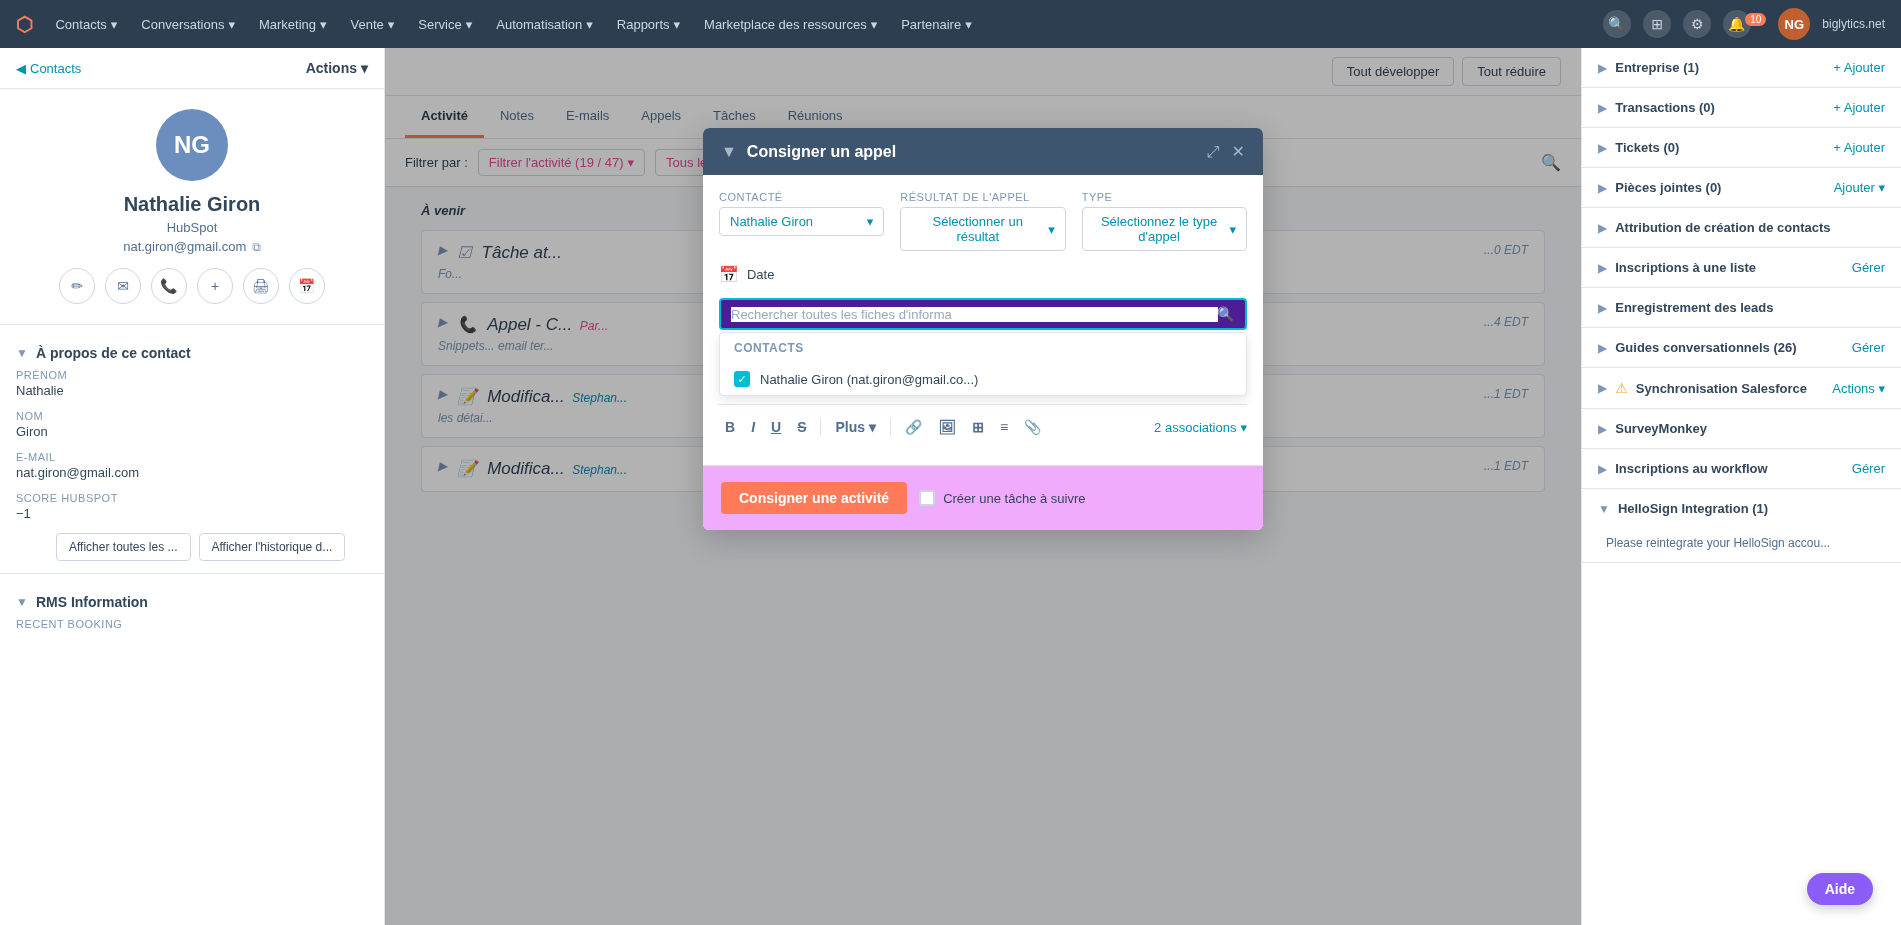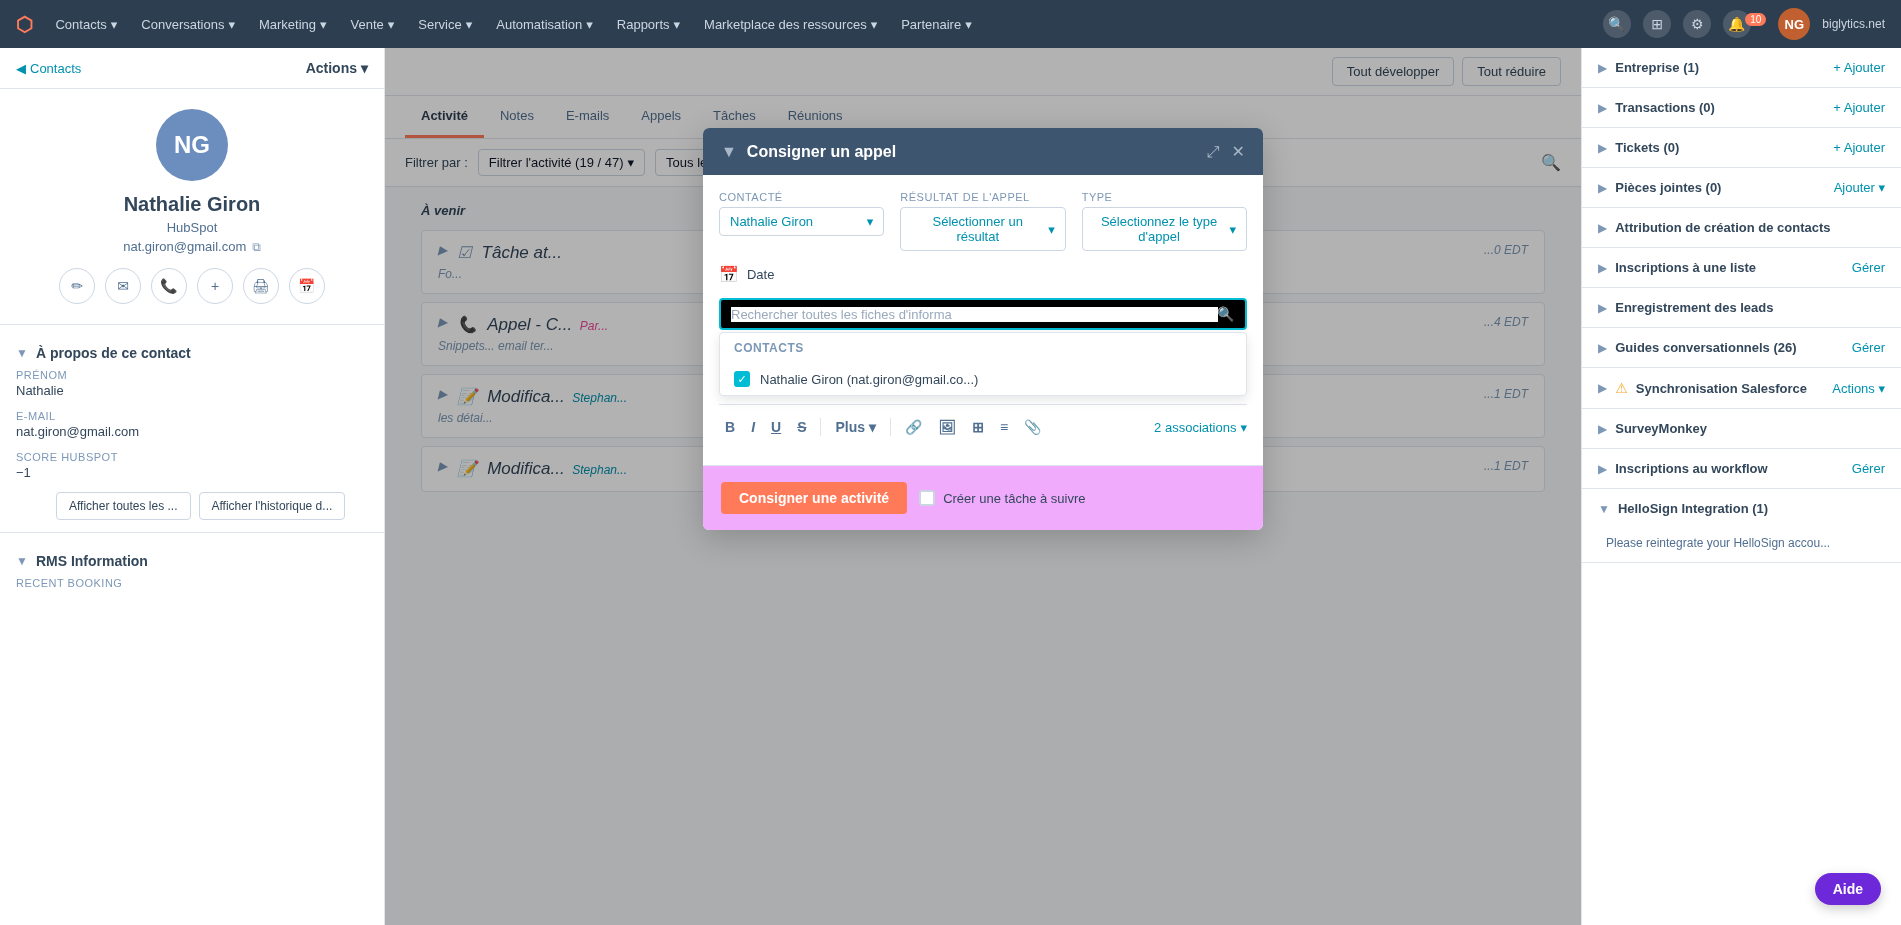--- a/index.html
+++ b/index.html
@@ -71,21 +71,21 @@
     .center-top { background: white; padding: 0 20px; border-bottom: 1px solid #e0e5eb; display: flex; align-items: center; justify-content: space-between; height: 48px; flex-shrink: 0; }
     .expand-btns { display: flex; gap: 8px; }
     .expand-btn { border: 1px solid #cbd6e2; background: white; padding: 6px 14px; border-radius: 4px; font-size: 13px; color: #33475b; cursor: pointer; }
 
     .tabs-bar { background: white; padding: 0 20px; border-bottom: 1px solid #e0e5eb; display: flex; gap: 0; flex-shrink: 0; }
     .tab { padding: 12px 16px; font-size: 13px; color: #516f90; cursor: pointer; border-bottom: 3px solid transparent; }
     .tab.active { color: #2d3e50; font-weight: 600; border-bottom-color: #ff7a59; }
 
     .filter-bar { background: white; padding: 10px 20px; border-bottom: 1px solid #e0e5eb; display: flex; align-items: center; gap: 10px; flex-shrink: 0; }
     .filter-label { font-size: 13px; color: #33475b; }
-    .filter-btn { border: 1px solid #cbd6e2; background: white; padding: 5px 10px; border-radius: 4px; font-size: 13px; color: #0f172a; cursor: pointer; display: flex; align-items: center; gap: 4px; }
+    .filter-btn { border: 1px solid #cbd6e2; background: white; padding: 5px 10px; border-radius: 4px; font-size: 13px; color: #ec4899; cursor: pointer; display: flex; align-items: center; gap: 4px; }
     .filter-search-icon { color: #7c98b6; cursor: pointer; margin-left: auto; font-size: 16px; }
 
     .activity-content { flex: 1; overflow-y: auto; padding: 16px 36px; font-style: italic; }
     .section-label { font-size: 13px; font-weight: 600; color: #33475b; margin-bottom: 12px; }
     .activity-item { background: white; border: 1px solid #e0e5eb; border-radius: 4px; margin-bottom: 8px; padding: 12px 16px; }
     .activity-row { display: flex; align-items: flex-start; gap: 10px; }
     .activity-expand { color: #7c98b6; cursor: pointer; font-size: 12px; }
     .activity-icon { color: #7c98b6; font-size: 16px; }
     .activity-text { flex: 1; font-size: 17px; color: #33475b; }
     .activity-time { font-size: 12px; color: #7c98b6; margin-left: auto; white-space: nowrap; }
@@ -105,21 +105,21 @@
     .modal-fields-row { display: flex; gap: 16px; margin-bottom: 14px; }
     .modal-field { flex: 1; }
     .modal-field-label { font-size: 11px; color: #7c98b6; text-transform: uppercase; letter-spacing: 0.5px; margin-bottom: 4px; }
     .modal-select-btn { border: 1px solid #cbd6e2; background: white; padding: 6px 10px; border-radius: 4px; font-size: 13px; color: #0091ae; cursor: pointer; display: flex; align-items: center; gap: 4px; width: 100%; justify-content: space-between; }
     .date-row { display: flex; align-items: center; gap: 8px; margin-bottom: 14px; }
     .date-label { font-size: 13px; color: #33475b; }
     .date-icon { color: #7c98b6; font-size: 16px; cursor: pointer; }
 
     
     .search-container { position: relative; width: 100%; }
-    .search-input-wrapper { display: flex; align-items: center; border: 2px solid #00bcd4; border-radius: 4px; padding: 6px 10px; background: #000000; }
+    .search-input-wrapper { display: flex; align-items: center; border: 2px solid #00bcd4; border-radius: 4px; padding: 6px 10px; background: #4c1d95; }
     .search-input { border: none; outline: none; font-size: 13px; color: #33475b; flex: 1; }
     .search-input::placeholder { color: #99a9bb; }
     .search-icon-btn { color: #7c98b6; font-size: 14px; cursor: pointer; }
     .search-dropdown { background: white; border: 1px solid #e0e5eb; border-radius: 4px; margin-top: 2px; box-shadow: 0 4px 12px rgba(0,0,0,0.1); }
     .dropdown-section-label { padding: 8px 14px; font-size: 12px; color: #7c98b6; font-weight: 600; text-transform: uppercase; letter-spacing: 0.5px; }
     .dropdown-item { padding: 8px 14px; display: flex; align-items: center; gap: 10px; cursor: pointer; }
     .checkbox-checked { width: 16px; height: 16px; border-radius: 3px; background: #00bcd4; border: 2px solid #00bcd4; display: flex; align-items: center; justify-content: center; color: white; font-size: 11px; flex-shrink: 0; }
     .dropdown-item-text { font-size: 13px; color: #33475b; }
 
     .toolbar-row { display: flex; align-items: center; gap: 4px; padding: 10px 0; border-top: 1px solid #e0e5eb; margin-top: 8px; }
@@ -136,21 +136,21 @@
     .right-panel { width: 320px; background: white; border-left: 1px solid #e0e5eb; overflow-y: auto; flex-shrink: 0; }
     .right-section { border-bottom: 1px solid #e0e5eb; }
     .right-section-header { display: flex; align-items: center; padding: 12px 16px; cursor: pointer; justify-content: space-between; }
     .right-section-left { display: flex; align-items: center; gap: 8px; }
     .right-chevron { color: #7c98b6; font-size: 12px; }
     .right-section-title { font-size: 13px; font-weight: 600; color: #33475b; }
     .right-section-action { color: #0091ae; font-size: 13px; cursor: pointer; display: flex; align-items: center; gap: 4px; }
     .warning-icon { color: #f5a623; font-size: 14px; }
 
     
-    .help-btn { position: fixed; bottom: 20px; right: 20px; background: #6d28d9; color: white; border-radius: 24px; padding: 8px 18px; font-size: 14px; font-weight: 600; cursor: pointer; box-shadow: 0 4px 12px rgba(0,0,0,0.2); z-index: 999; }
+    .help-btn { position: fixed; bottom: 20px; right: 28px; background: #8b5cf6; color: white; border-radius: 24px; padding: 8px 18px; font-size: 14px; font-weight: 600; cursor: pointer; box-shadow: 0 4px 12px rgba(0,0,0,0.2); z-index: 999; }
 
     .scrollbar-thin::-webkit-scrollbar { width: 4px; }
     .scrollbar-thin::-webkit-scrollbar-thumb { background: #cbd6e2; border-radius: 2px; }
   </style>
 </head>
 <body>
 
 <nav class="topnav">
   <span class="topnav-logo">⬡</span>
   <div class="topnav-item">
@@ -239,20 +239,24 @@
     <div class="about-section">
       <div class="section-header">
         <div class="section-title">
           <span class="section-chevron">▼</span>
           <span>À propos de ce contact</span>
         </div>
       </div>
       <div class="field-row">
         <div class="field-label">Prénom</div>
         <div class="field-value">Nathalie</div>
+      </div>
+      <div class="field-row">
+        <div class="field-label">Nom</div>
+        <div class="field-value">Giron</div>
       </div>
       <div class="field-row">
         <div class="field-label">E-mail</div>
         <div class="field-value">nat.giron@gmail.com</div>
       </div>
       <div class="field-row">
         <div class="field-label">Score HubSpot</div>
         <div class="field-value score-value">−1</div>
       </div>
       <div class="show-buttons">

